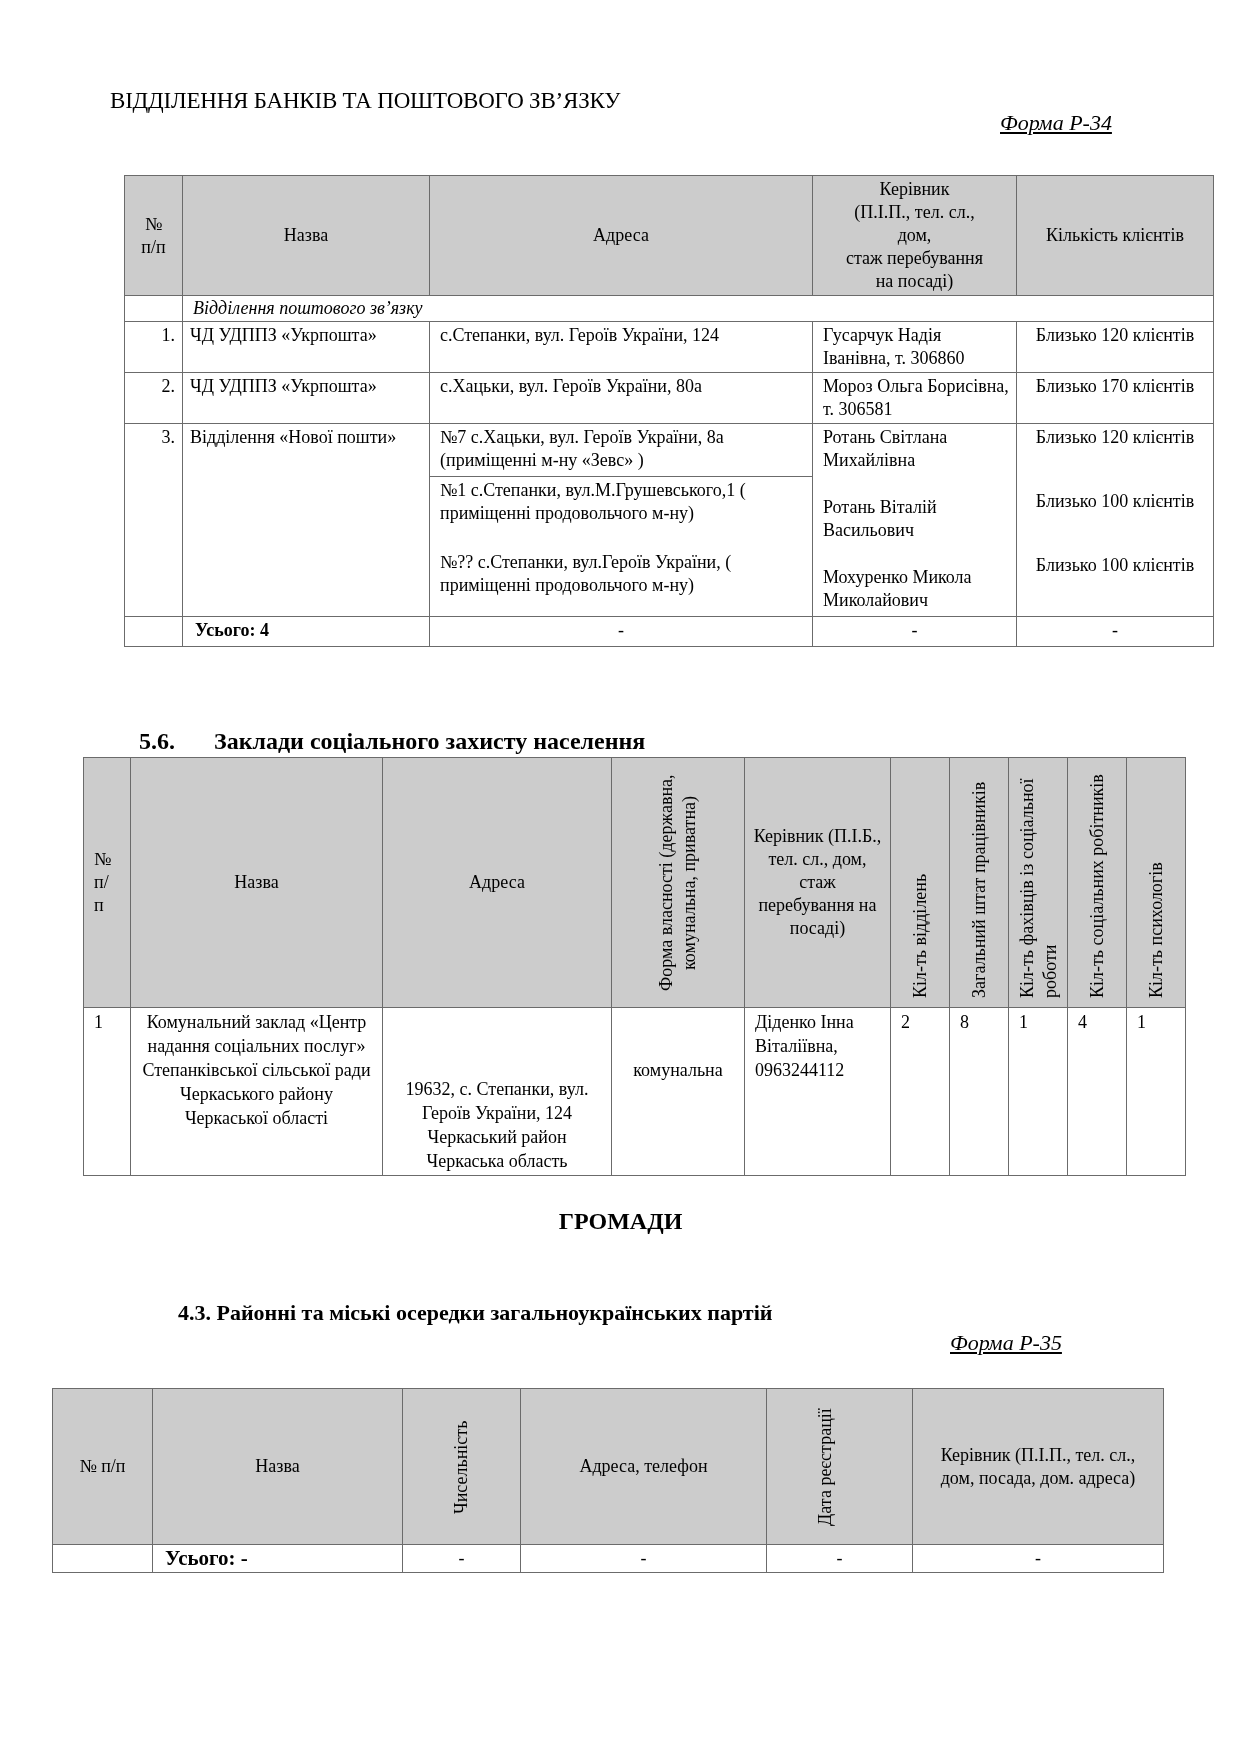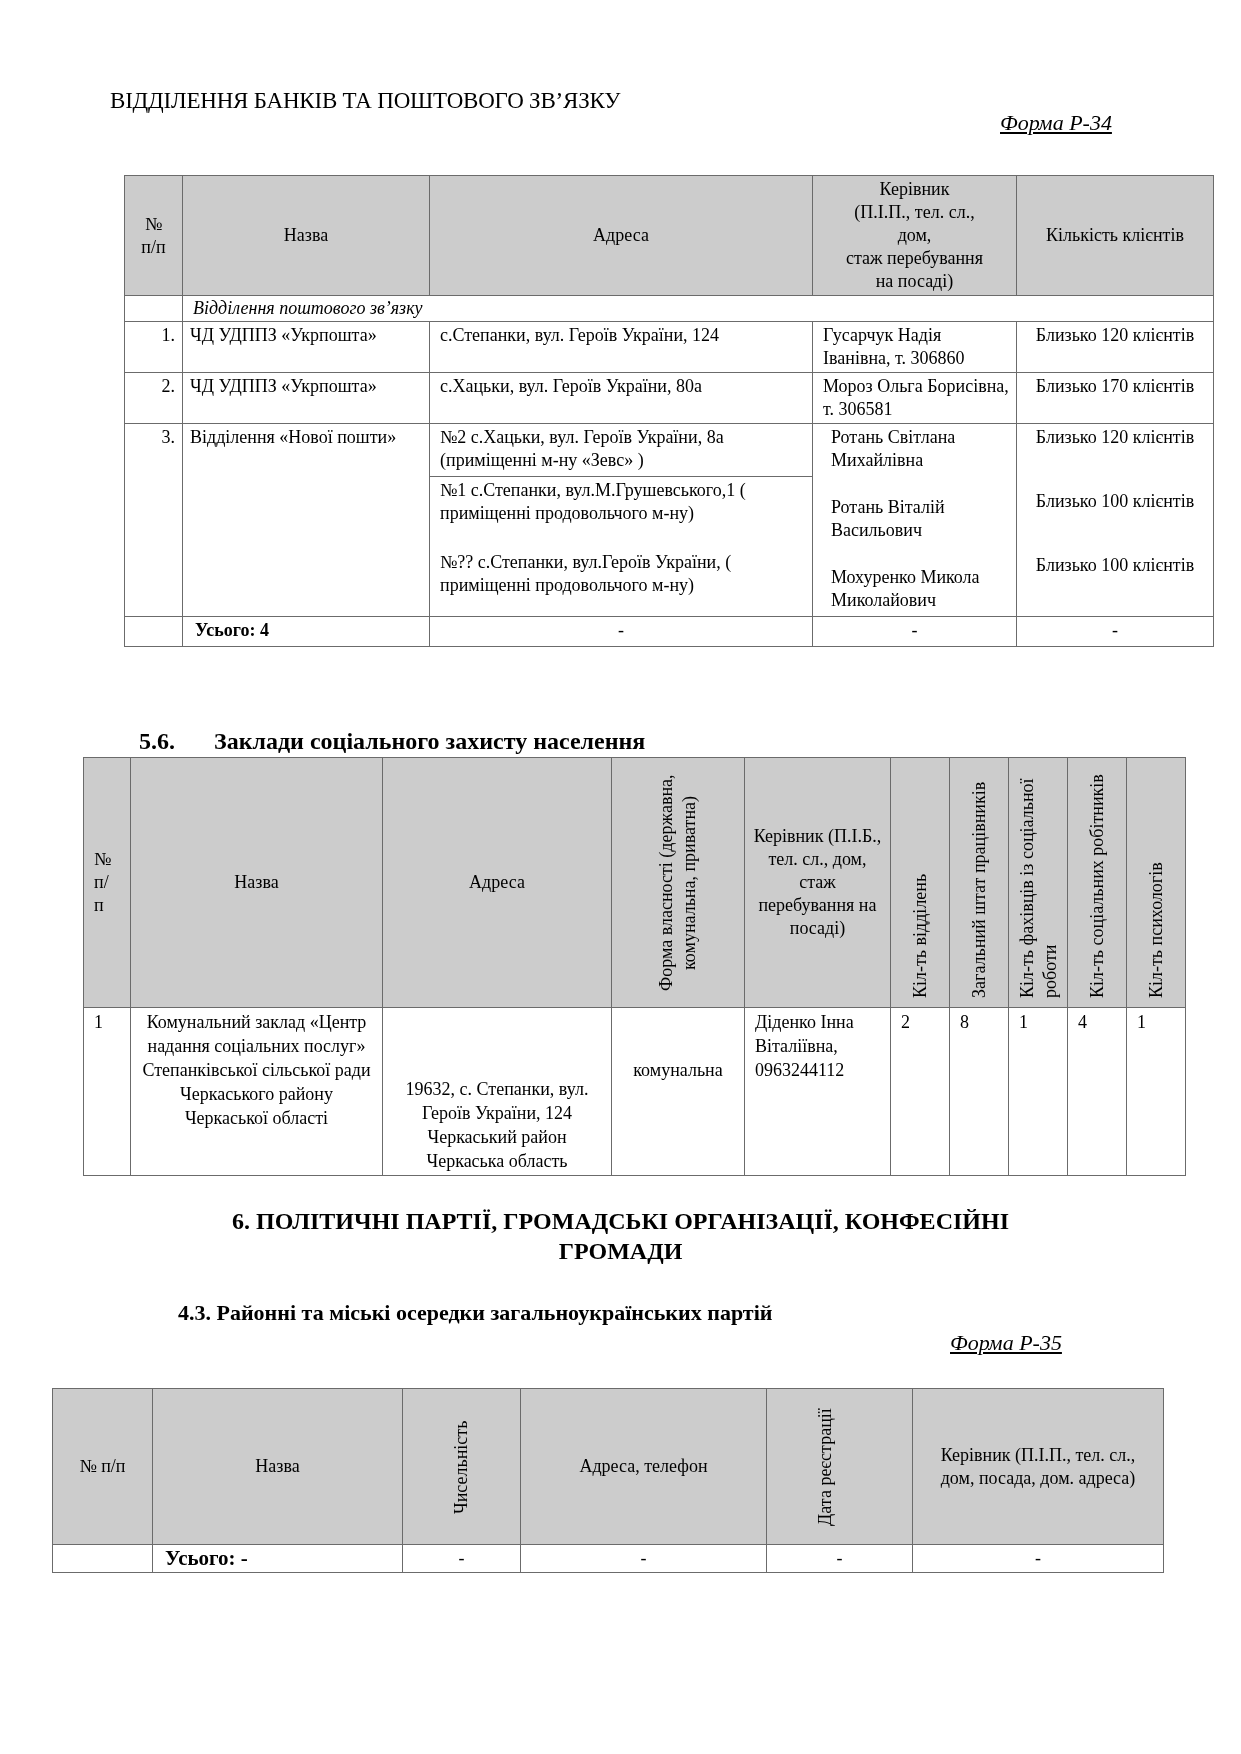--- a/index.html
+++ b/index.html
@@ -80,25 +80,25 @@
       <td class="num">2.</td>
       <td>ЧД УДППЗ «Укрпошта»</td>
       <td style="padding-left:10px">с.Хацьки, вул. Героїв України, 80а</td>
       <td style="padding-left:10px">Мороз Ольга Борисівна, т. 306581</td>
       <td class="center">Близько 170 клієнтів</td>
     </tr>
     <tr>
       <td class="num">3.</td>
       <td>Відділення «Нової пошти»</td>
       <td class="sub">
-        <div class="subcell" style="padding-left:10px;height:48px">№2 с.Хацьки, вул. Героїв України, 8а (приміщенні  м-ну «Зевс» )</div>
+        <div class="subcell" style="padding-left:10px;height:48px">№7 с.Хацьки, вул. Героїв України, 8а (приміщенні  м-ну «Зевс» )</div>
         <div class="subcell subline" style="padding-left:10px;height:68px">№1 с.Степанки, вул.М.Грушевського,1 ( приміщенні продовольчого м-ну)</div>
         <div class="subcell" style="padding-left:10px;height:50px">№?? с.Степанки, вул.Героїв України, ( приміщенні продовольчого м-ну)</div>
       </td>
-      <td class="sub" style="padding-left:8px">
+      <td class="sub" style="padding-left:0">
         <div class="subcell" style="padding-left:10px;height:52px">Ротань Світлана Михайлівна</div>
         <div class="subcell" style="padding-left:10px;height:60px;padding-top:16px">Ротань Віталій Васильович</div>
         <div class="subcell" style="padding-left:10px;height:48px;padding-top:8px">Мохуренко Микола Миколайович</div>
       </td>
       <td class="sub center">
         <div class="subcell" style="height:60px">Близько 120 клієнтів</div>
         <div class="subcell" style="height:60px">Близько 100 клієнтів</div>
         <div class="subcell" style="height:52px">Близько 100 клієнтів</div>
       </td>
     </tr>
@@ -169,21 +169,20 @@
       <td style="padding-left:10px">2</td>
       <td style="padding-left:10px">8</td>
       <td style="padding-left:10px">1</td>
       <td style="padding-left:10px">4</td>
       <td style="padding-left:10px">1</td>
     </tr>
   </tbody>
 </table>
 
 <div class="abs h6">
-  <div>6. ПОЛІТИЧНІ ПАРТІЇ, ГРОМАДСЬКІ ОРГАНІЗАЦІЇ, КОНФЕСІЙНІ</div>
   <div>ГРОМАДИ</div>
 </div>
 <div class="abs h61">4.3.  Районні та міські осередки загальноукраїнських партій</div>
 <div class="abs forma forma2">Форма Р-35</div>
 
 <table class="t3">
   <colgroup>
     <col style="width:100px">
       <col style="width:250px">
       <col style="width:118px">

